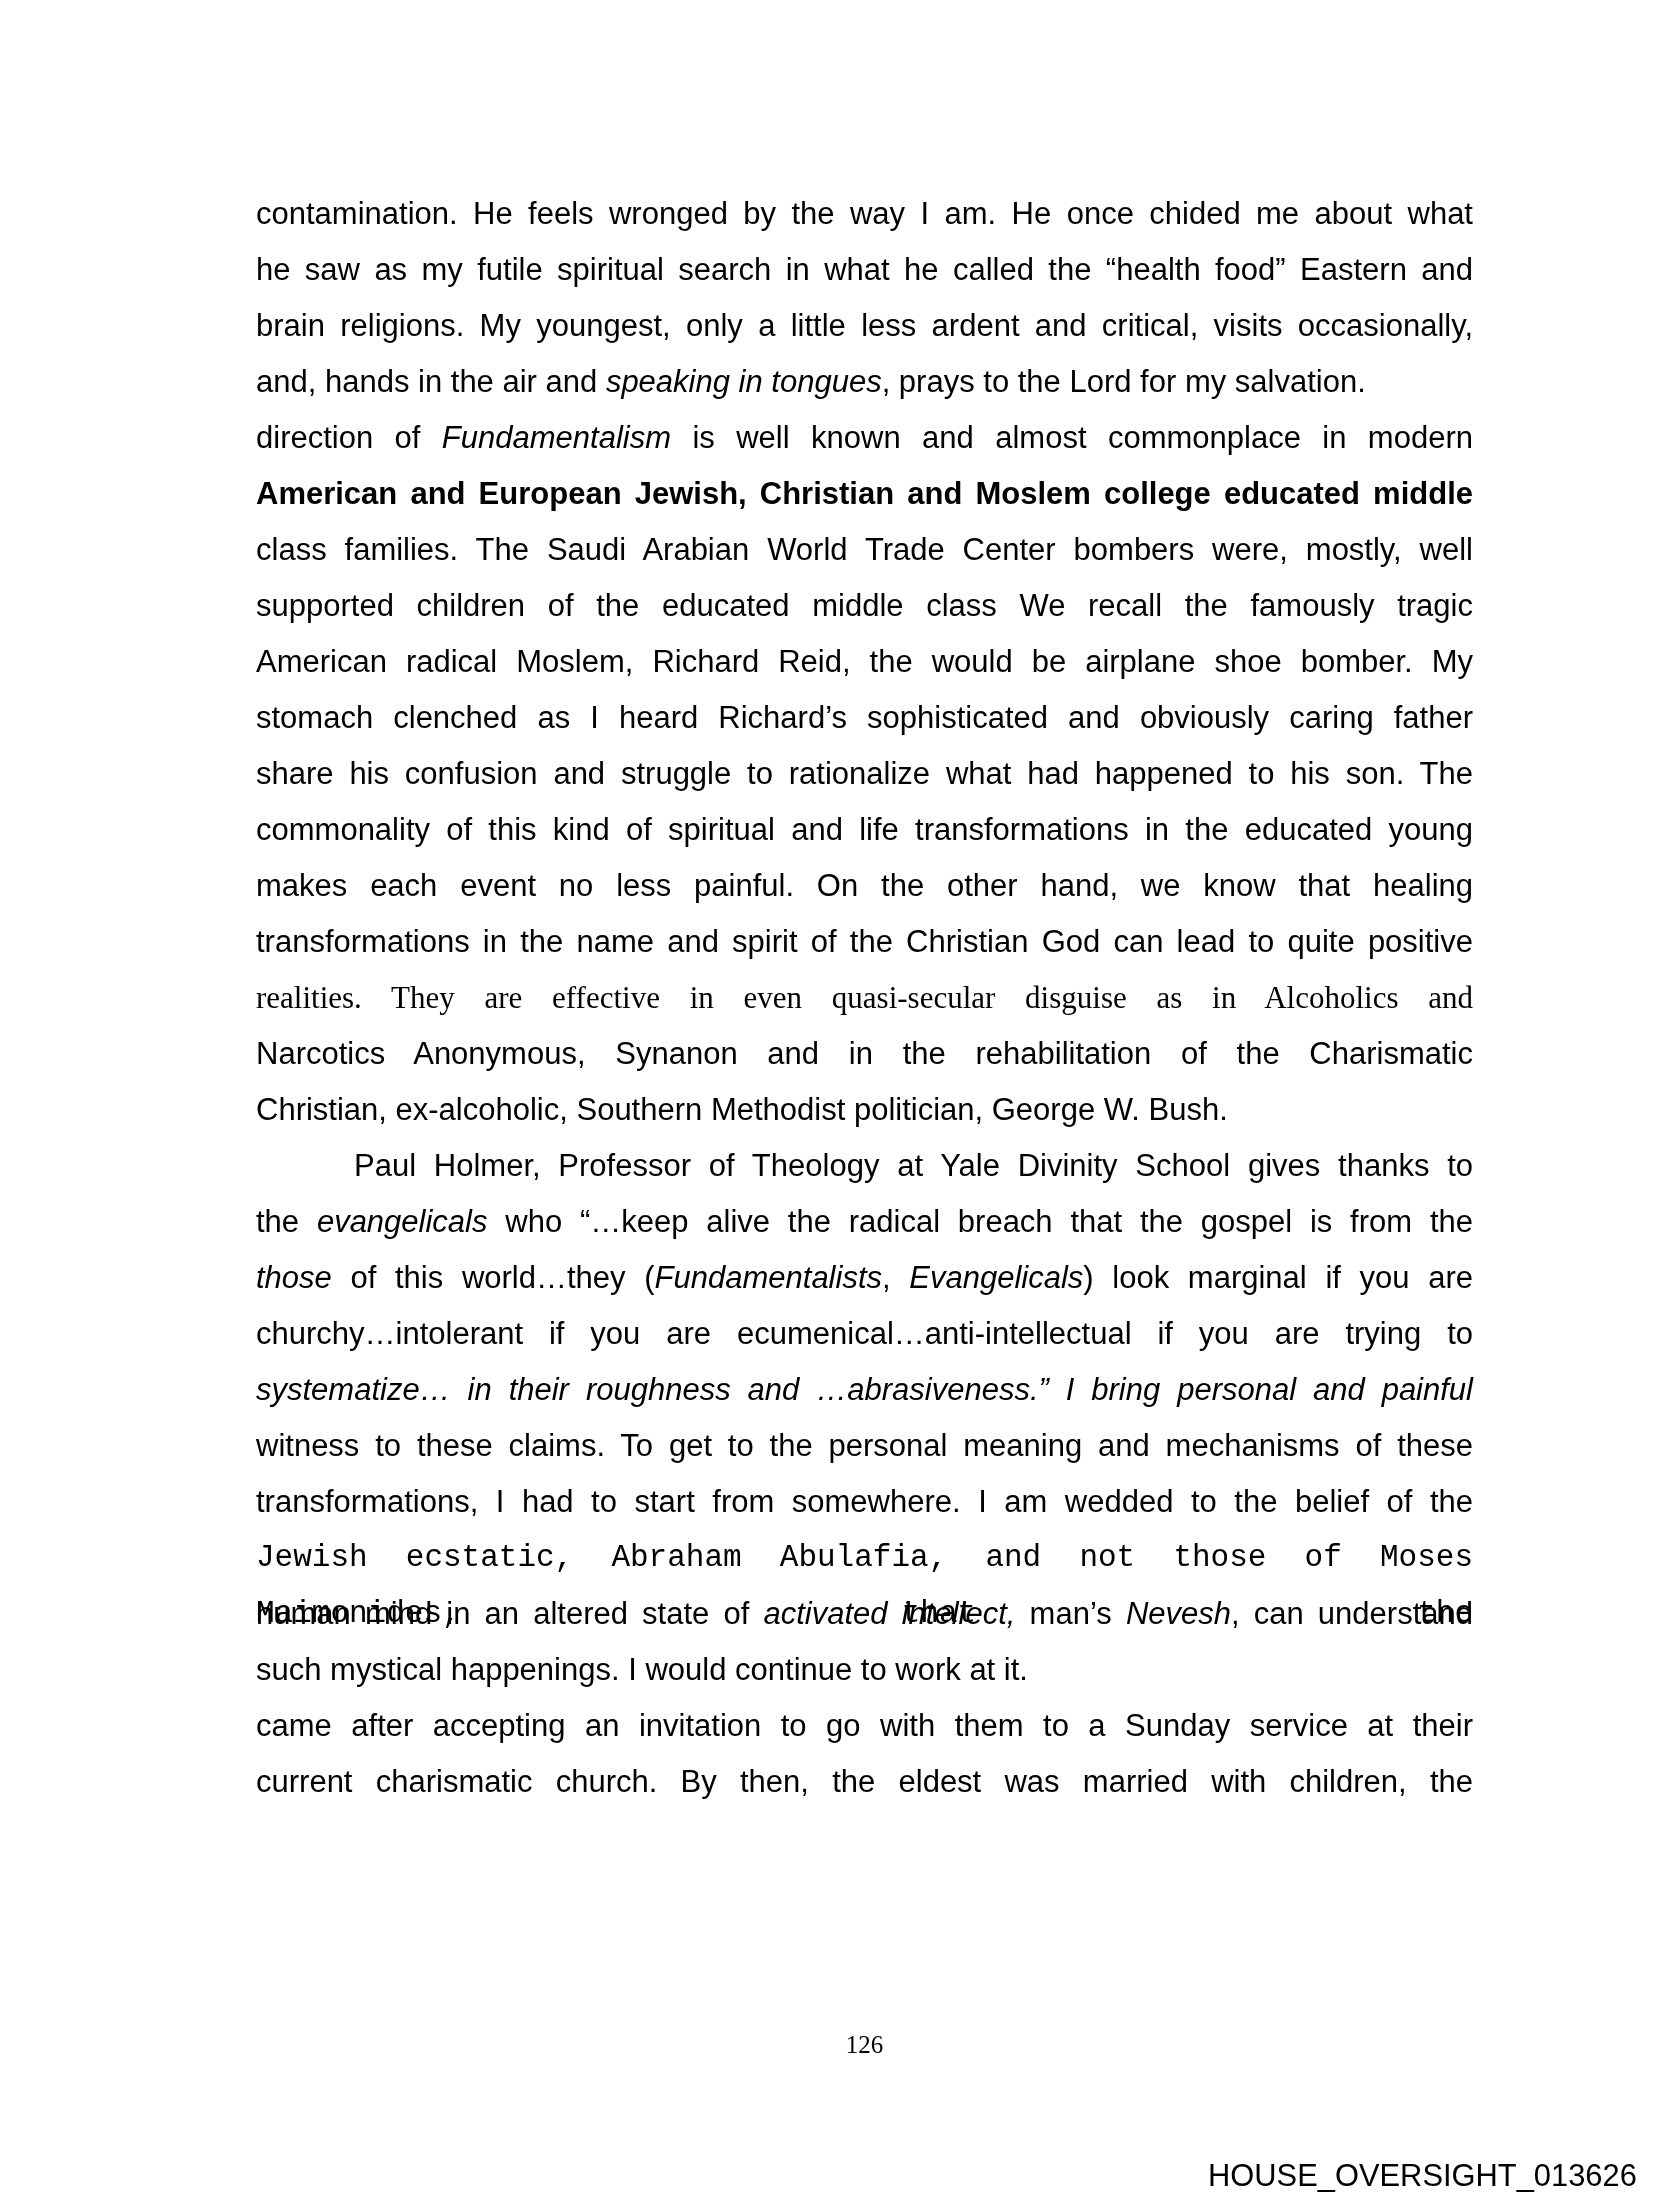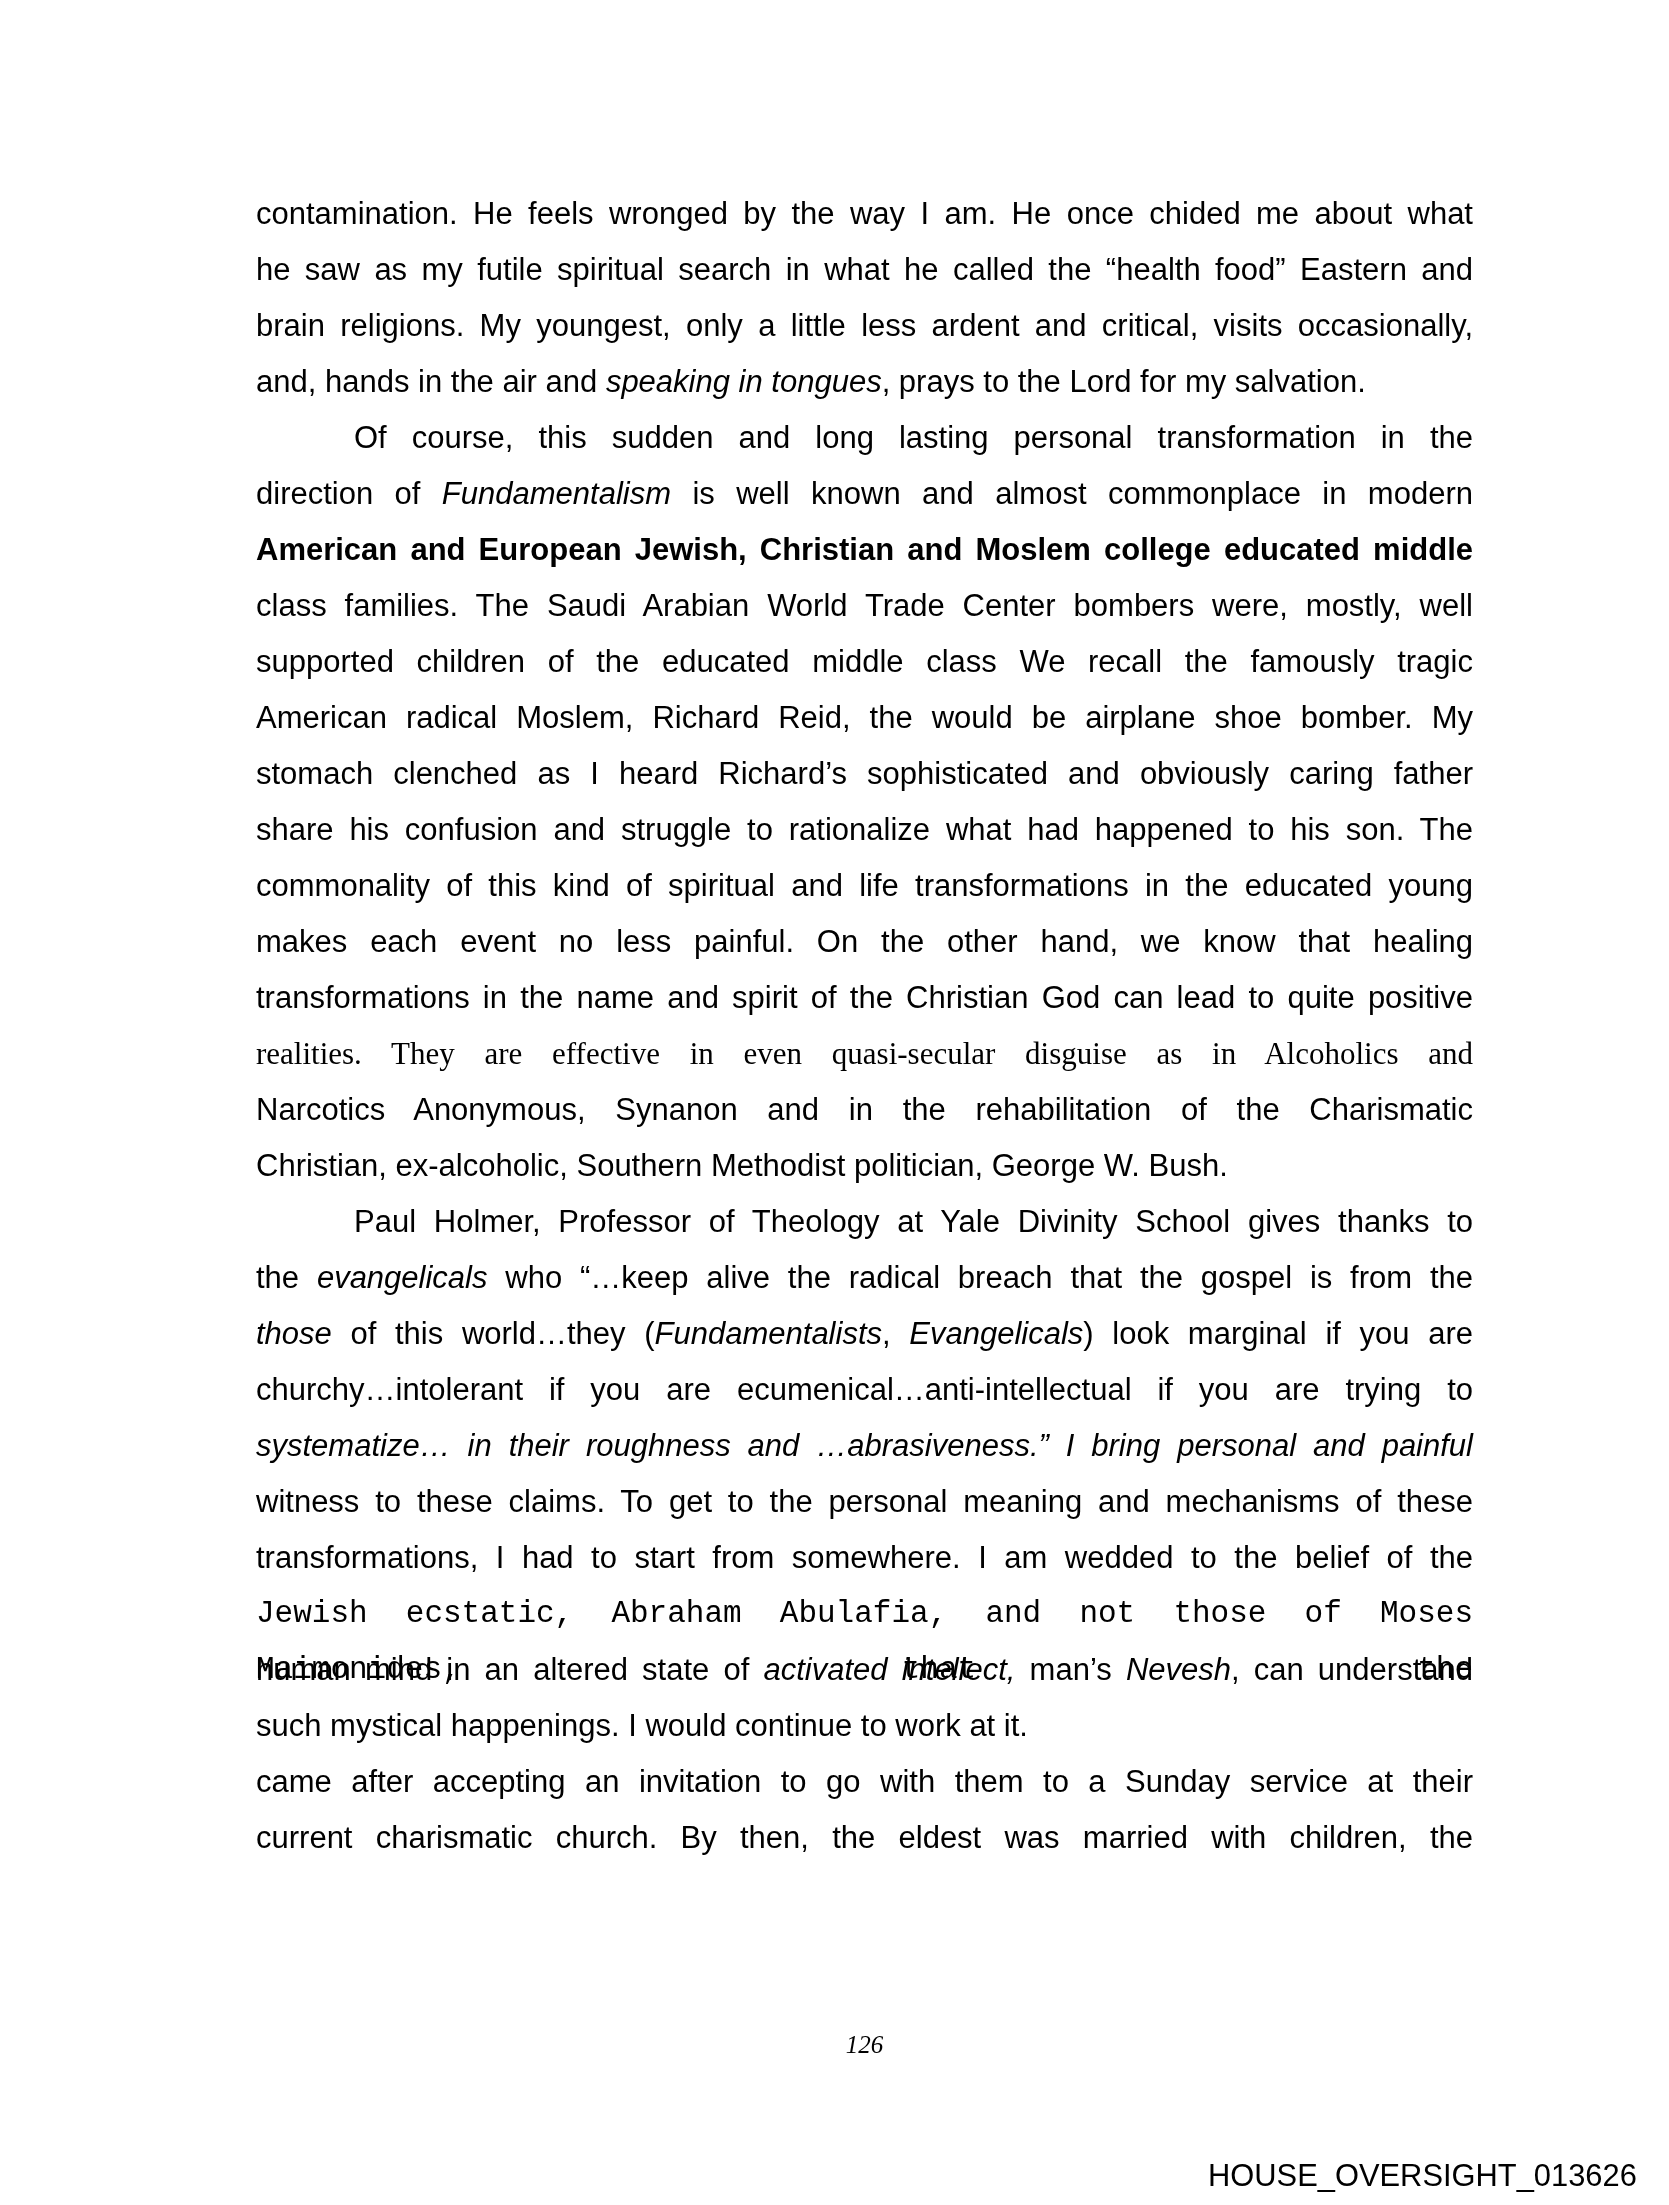--- a/index.html
+++ b/index.html
@@ -49,21 +49,20 @@
     .page-number {
       position: absolute;
       left: 799px;
       top: 2029px;
       width: 131px;
       text-align: center;
       font-family: "Liberation Serif", serif;
       font-size: 25px;
       line-height: 31px;
       color: #000000;
-      font-style: italic;
     }
     .bates {
       position: absolute;
       left: 1208px;
       top: 2156px;
       font-family: "Liberation Sans", sans-serif;
       font-size: 31px;
       line-height: 39px;
       white-space: nowrap;
       color: #000000;
@@ -75,21 +74,20 @@
 
 <div class="page">
   <div class="body-text" id="body-text">
       <div class="paragraph">
         <span class="line" style="white-space: normal; word-spacing: 0px;"><span class="seg">contamination. He feels wronged by the way I am. He once chided me about what</span></span>
         <span class="line" style="white-space: normal; word-spacing: 0px;"><span class="seg">he saw as my futile spiritual search in what he called the “health food” Eastern and</span></span>
         <span class="line" style="white-space: normal; word-spacing: 0px;"><span class="seg">brain religions. My youngest, only a little less ardent and critical, visits occasionally,</span></span>
         <span class="line last" style="white-space: normal; word-spacing: 0px;"><span class="seg">and, hands in the air and </span><span class="seg i">speaking in tongues</span><span class="seg">, prays to the Lord for my salvation.</span></span>
       </div>
       <div class="paragraph">
-        <span class="line indent" style="white-space: normal; word-spacing: 0px;"><span class="seg">Of course, this sudden and long lasting personal transformation in the</span></span>
         <span class="line" style="white-space: normal; word-spacing: 0px;"><span class="seg">direction of </span><span class="seg i">Fundamentalism</span><span class="seg"> is well known and almost commonplace in modern</span></span>
         <span class="line" style="white-space: normal; word-spacing: 0px; font-weight: bold;"><span class="seg">American and European Jewish, Christian and Moslem college educated middle</span></span>
         <span class="line" style="white-space: normal; word-spacing: 0px;"><span class="seg">class families. The Saudi Arabian World Trade Center bombers were, mostly, well</span></span>
         <span class="line" style="white-space: normal; word-spacing: 0px;"><span class="seg">supported children of the educated middle class We recall the famously tragic</span></span>
         <span class="line" style="white-space: normal; word-spacing: 0px;"><span class="seg">American radical Moslem, Richard Reid, the would be airplane shoe bomber. My</span></span>
         <span class="line" style="white-space: normal; word-spacing: 0px;"><span class="seg">stomach clenched as I heard Richard’s sophisticated and obviously caring father</span></span>
         <span class="line" style="white-space: normal; word-spacing: 0px;"><span class="seg">share his confusion and struggle to rationalize what had happened to his son. The</span></span>
         <span class="line" style="white-space: normal; word-spacing: 0px;"><span class="seg">commonality of this kind of spiritual and life transformations in the educated young</span></span>
         <span class="line" style="white-space: normal; word-spacing: 0px;"><span class="seg">makes each event no less painful. On the other hand, we know that healing</span></span>
         <span class="line" style="white-space: normal; word-spacing: 0px;"><span class="seg">transformations in the name and spirit of the Christian God can lead to quite positive</span></span>

